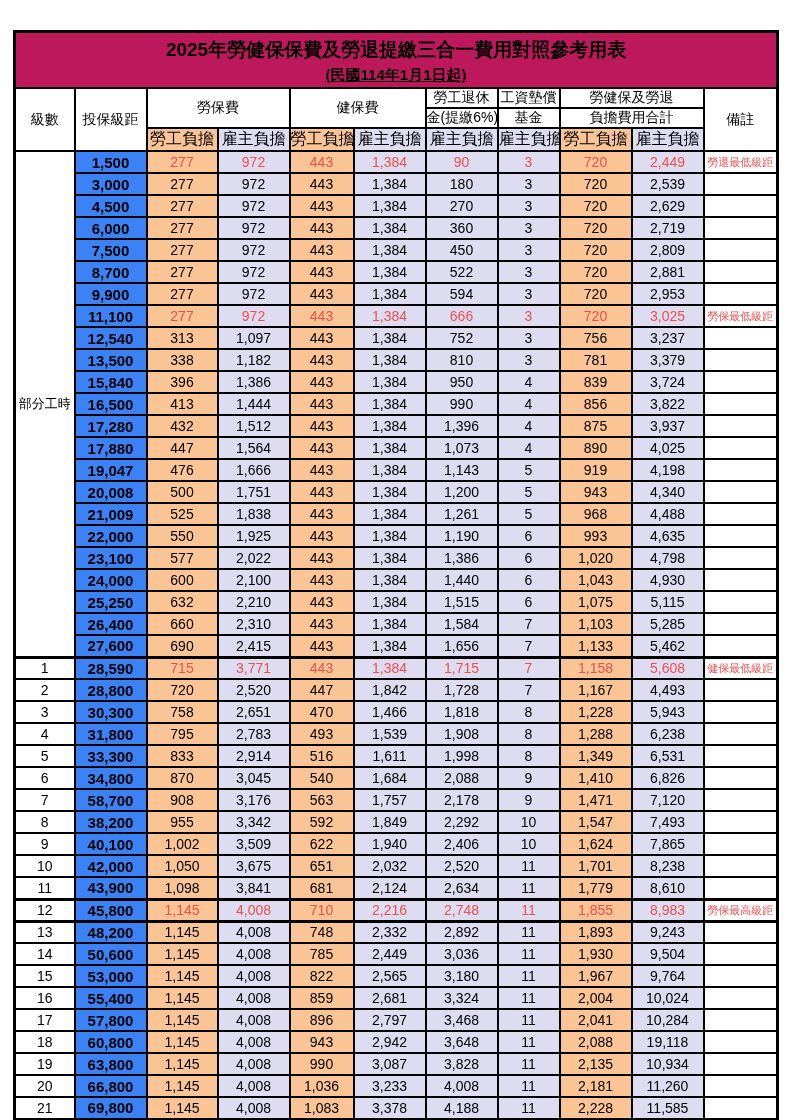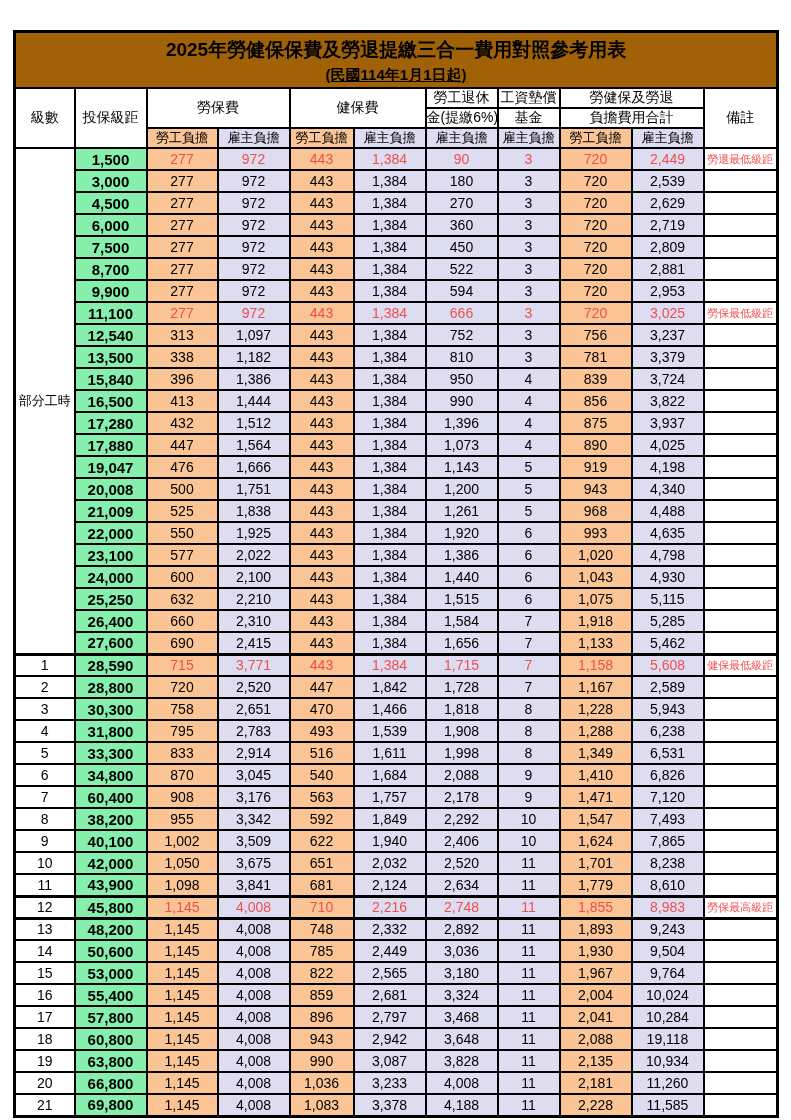--- a/index.html
+++ b/index.html
@@ -1,27 +1,27 @@
 <!DOCTYPE html>
 <html><head>
 <meta charset="utf-8">
 <style>
   html,body { margin:0; padding:0; background:#ffffff; }
   body { width:791px; height:1120px; position:relative; font-family:"Liberation Sans","DejaVu Sans",sans-serif; }
   table { border-collapse:collapse; table-layout:fixed; position:absolute; left:13px; top:30px; width:765px; border:3px solid #000; }
   th, td { border:2px solid #000; padding:0; text-align:center; vertical-align:middle; white-space:nowrap; overflow:hidden; color:#000; }
-  .title-cell { height:54px; background:#a16207; }
+  .title-cell { height:54px; background:#be185d; }
   .title-line1 { font-size:19px; font-weight:bold; line-height:30px; }
   .title-line2 { font-size:15px; font-weight:bold; line-height:20px;text-decoration:underline; }
   thead th { font-weight:normal; background:#fff; }
   .hdr { font-size:14px; height:18px; }
-  .sub { font-size:13px; height:17px; }
+  .sub { font-size:16px; height:17px; }
   tbody tr { height:22px; }
   tbody td { font-size:14px; }
-  td.bracket { font-weight:bold; font-size:15px; background:#86efac; }
+  td.bracket { font-weight:bold; font-size:15px; background:#3b82f6; }
   td.level { background:#fff; font-size:14px; }
   td.part-time { background:#fff; font-size:13px; }
   .emp  { background:#FAC494; }
   .empr { background:#DEDCF0; }
   td.remark { font-size:11px; background:#fff; }
   tr.red td.val, tr.red td.remark { color:#EE4F4F; }
   tr.thick-top td { border-top-width:3px; }
 </style>
 </head>
 <body>
@@ -278,21 +278,21 @@
         <td class="val emp">968</td>
         <td class="val empr">4,488</td>
         <td class="remark"></td>
       </tr>
       <tr>
         <td class="bracket">22,000</td>
         <td class="val emp">550</td>
         <td class="val empr">1,925</td>
         <td class="val emp">443</td>
         <td class="val empr">1,384</td>
-        <td class="val empr">1,920</td>
+        <td class="val empr">1,190</td>
         <td class="val empr">6</td>
         <td class="val emp">993</td>
         <td class="val empr">4,635</td>
         <td class="remark"></td>
       </tr>
       <tr>
         <td class="bracket">23,100</td>
         <td class="val emp">577</td>
         <td class="val empr">2,022</td>
         <td class="val emp">443</td>
@@ -328,21 +328,21 @@
         <td class="remark"></td>
       </tr>
       <tr>
         <td class="bracket">26,400</td>
         <td class="val emp">660</td>
         <td class="val empr">2,310</td>
         <td class="val emp">443</td>
         <td class="val empr">1,384</td>
         <td class="val empr">1,584</td>
         <td class="val empr">7</td>
-        <td class="val emp">1,918</td>
+        <td class="val emp">1,103</td>
         <td class="val empr">5,285</td>
         <td class="remark"></td>
       </tr>
       <tr>
         <td class="bracket">27,600</td>
         <td class="val emp">690</td>
         <td class="val empr">2,415</td>
         <td class="val emp">443</td>
         <td class="val empr">1,384</td>
         <td class="val empr">1,656</td>
@@ -367,21 +367,21 @@
       <tr>
         <td class="level">2</td>
         <td class="bracket">28,800</td>
         <td class="val emp">720</td>
         <td class="val empr">2,520</td>
         <td class="val emp">447</td>
         <td class="val empr">1,842</td>
         <td class="val empr">1,728</td>
         <td class="val empr">7</td>
         <td class="val emp">1,167</td>
-        <td class="val empr">2,589</td>
+        <td class="val empr">4,493</td>
         <td class="remark"></td>
       </tr>
       <tr>
         <td class="level">3</td>
         <td class="bracket">30,300</td>
         <td class="val emp">758</td>
         <td class="val empr">2,651</td>
         <td class="val emp">470</td>
         <td class="val empr">1,466</td>
         <td class="val empr">1,818</td>
@@ -424,21 +424,21 @@
         <td class="val emp">540</td>
         <td class="val empr">1,684</td>
         <td class="val empr">2,088</td>
         <td class="val empr">9</td>
         <td class="val emp">1,410</td>
         <td class="val empr">6,826</td>
         <td class="remark"></td>
       </tr>
       <tr>
         <td class="level">7</td>
-        <td class="bracket">60,400</td>
+        <td class="bracket">58,700</td>
         <td class="val emp">908</td>
         <td class="val empr">3,176</td>
         <td class="val emp">563</td>
         <td class="val empr">1,757</td>
         <td class="val empr">2,178</td>
         <td class="val empr">9</td>
         <td class="val emp">1,471</td>
         <td class="val empr">7,120</td>
         <td class="remark"></td>
       </tr>

